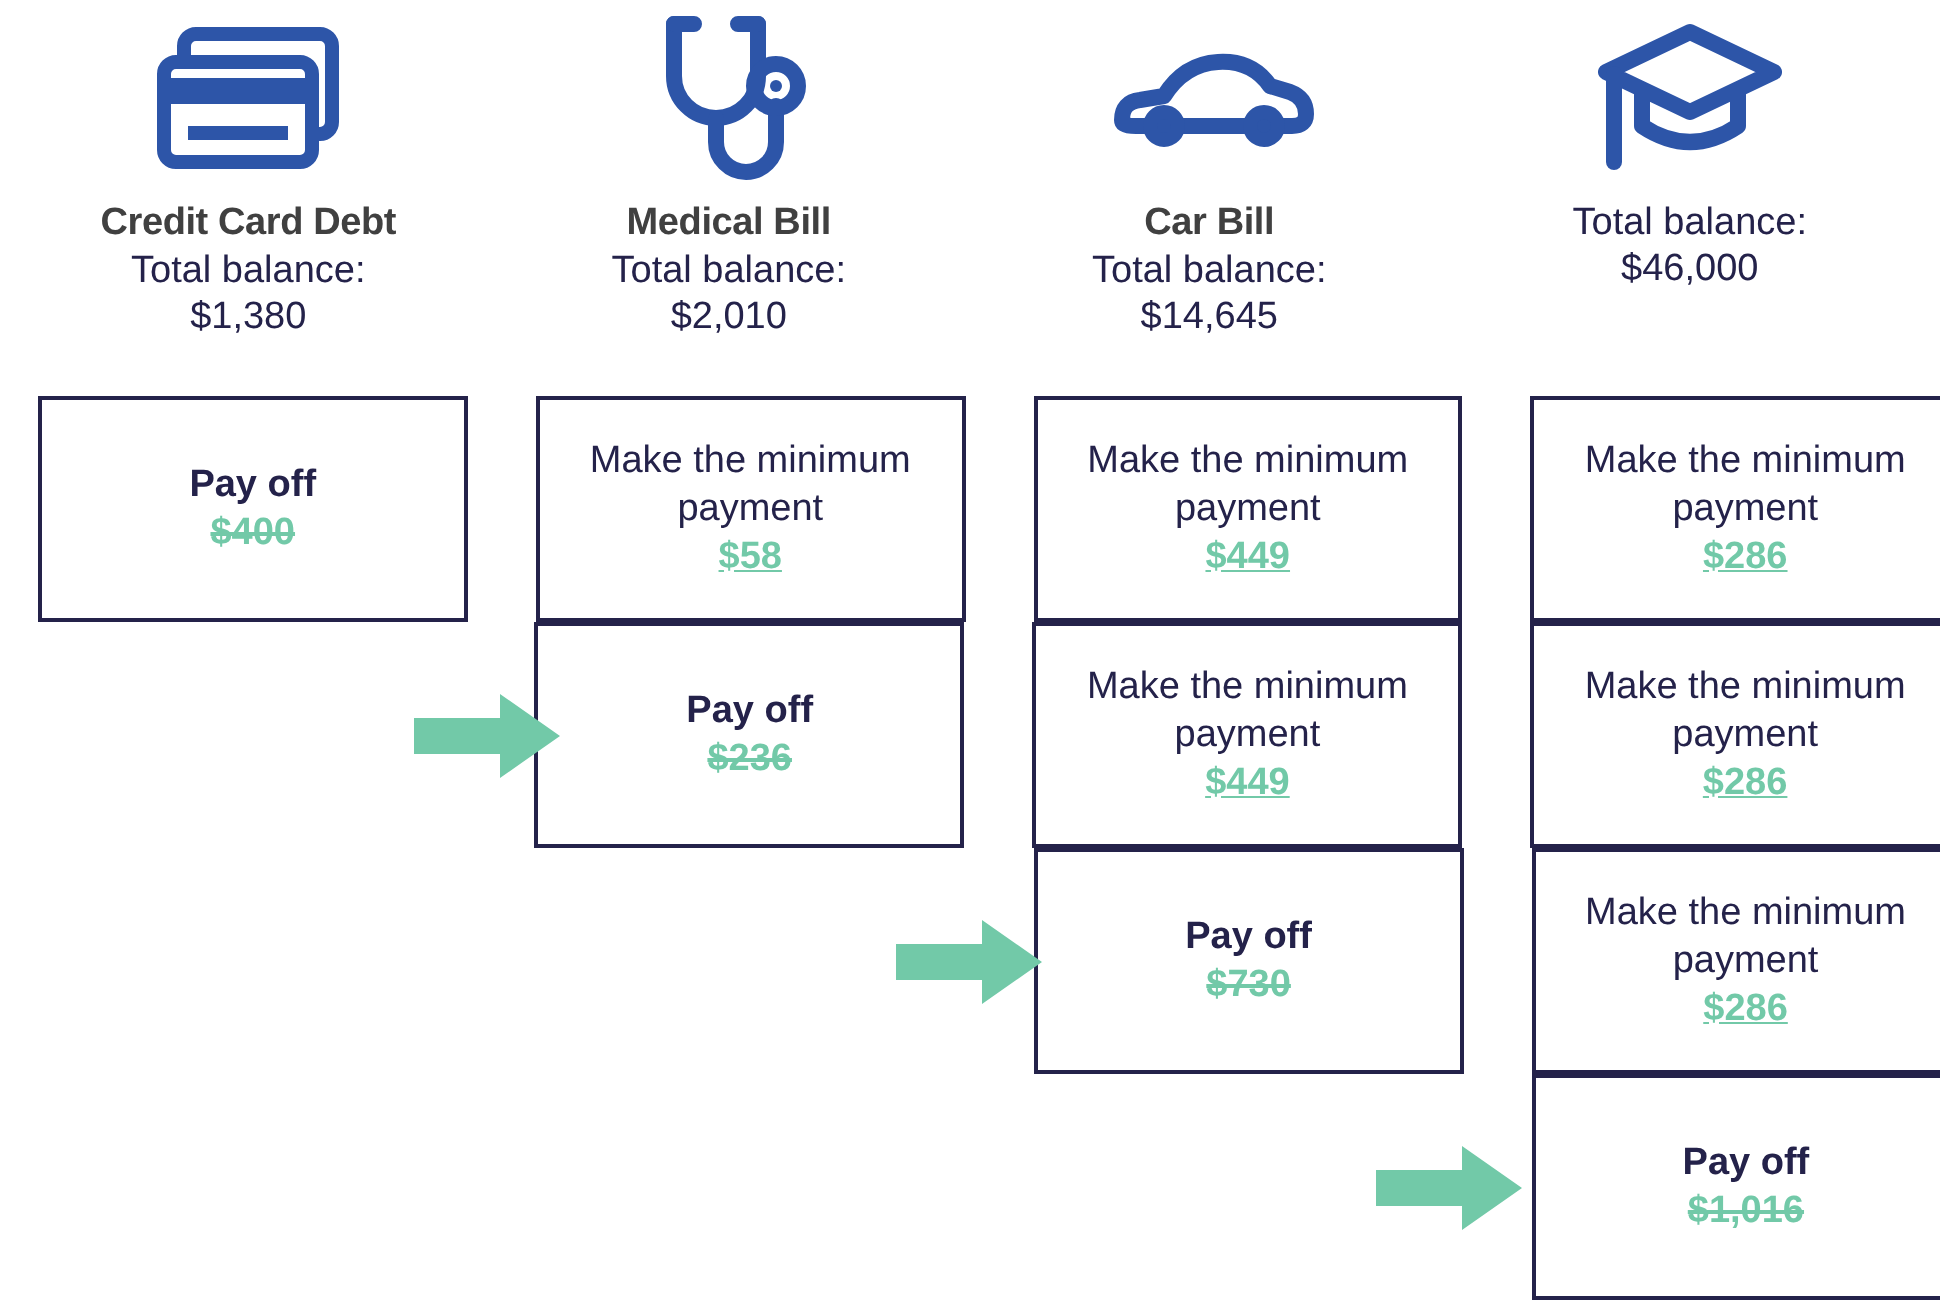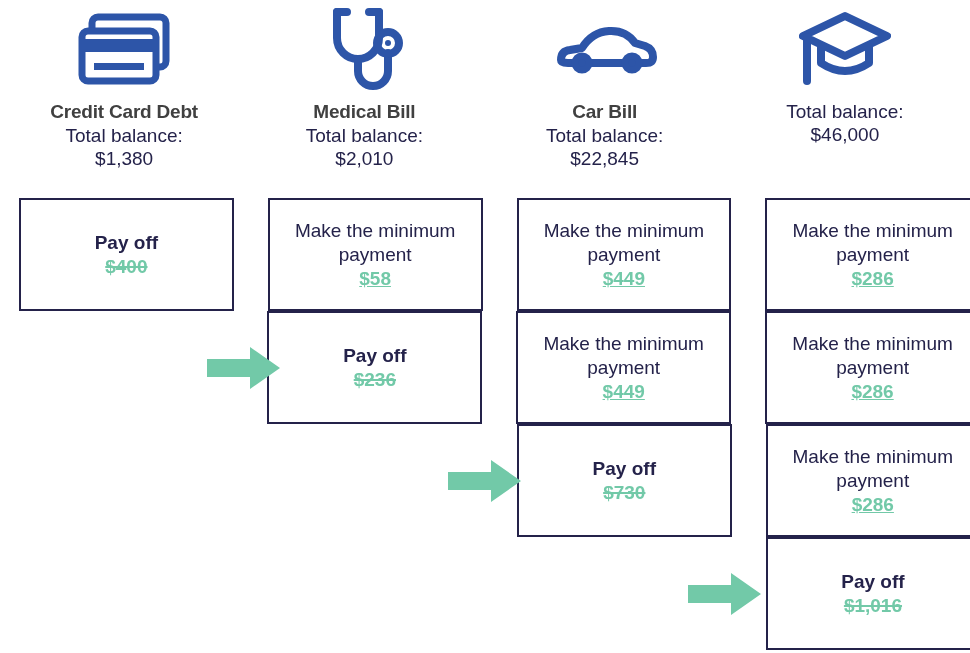--- a/index.html
+++ b/index.html
@@ -158,21 +158,21 @@
     <div class="debt-col">
       <div class="debt-icon">
         <svg xmlns="http://www.w3.org/2000/svg" width="104" height="56" viewBox="0 0 104 56">
       <path d="M8 38 q0 -9 9 -10 l12 -2 q10 -16 27 -17 q17 -1 26 12 l10 3 q8 3 8 11 q0 6 -7 6 H15 q-7 0 -7 -3 z" fill="none" stroke="#2d55a8" stroke-width="8" stroke-linejoin="round"></path>
       <circle cx="29" cy="41" r="7" fill="none" stroke="#2d55a8" stroke-width="7"></circle>
       <circle cx="79" cy="41" r="7" fill="none" stroke="#2d55a8" stroke-width="7"></circle>
         </svg>
       </div>
       <div class="debt-name">Car Bill</div>
       <div class="debt-balance-label">Total balance:</div>
-      <div class="debt-balance-value">$22,845</div>
+      <div class="debt-balance-value">$14,645</div>
     </div>
     <div class="debt-col">
       <div class="debt-icon">
         <svg xmlns="http://www.w3.org/2000/svg" width="92" height="80" viewBox="0 0 92 80">
       <path d="M46 6 L88 26 L46 46 L4 26 Z" fill="none" stroke="#2d55a8" stroke-width="8" stroke-linejoin="round"></path>
       <path d="M22 35 v18 q24 16 48 0 V35" fill="none" stroke="#2d55a8" stroke-width="8" stroke-linejoin="round"></path>
       <path d="M8 27 v44" fill="none" stroke="#2d55a8" stroke-width="8" stroke-linecap="round"></path>
         </svg>
       </div>
       <div class="debt-balance-label">Total balance:</div>

